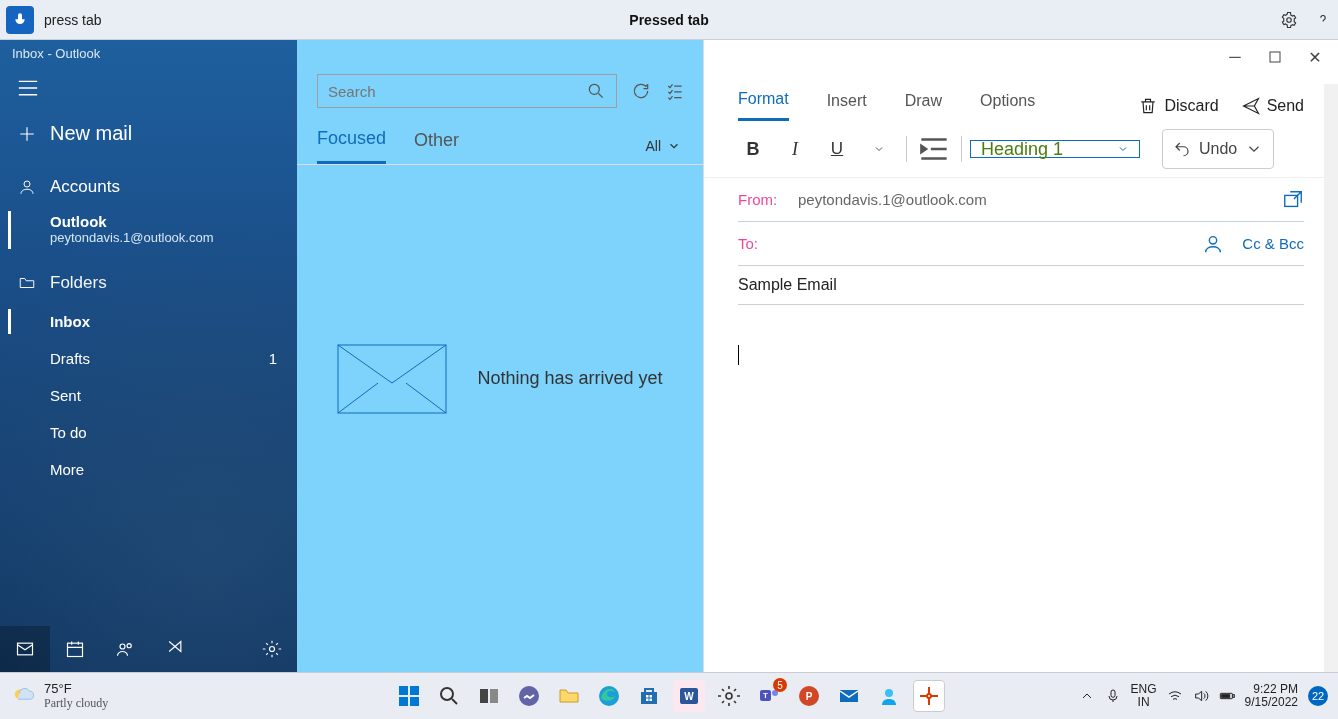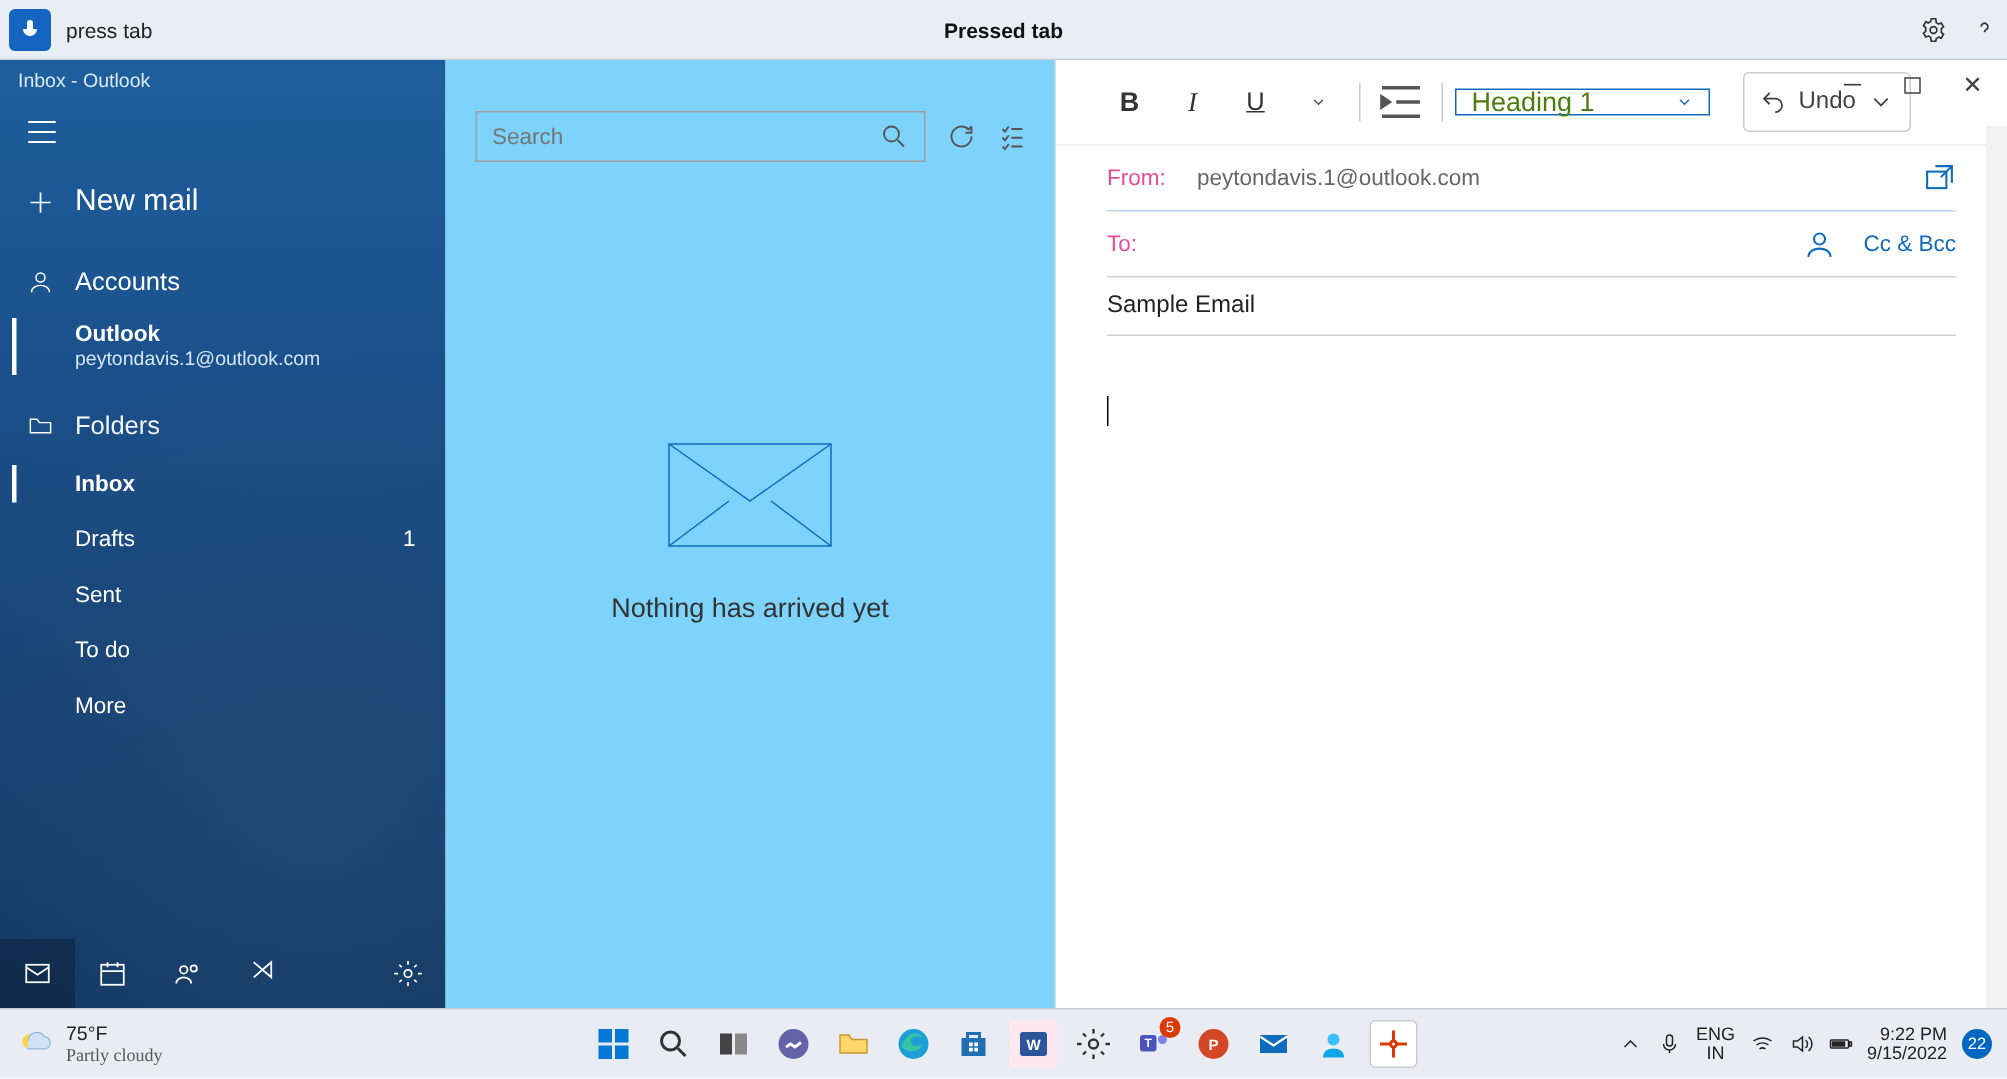--- a/index.html
+++ b/index.html
@@ -43,21 +43,21 @@
   .list-pane { width:407px; border-right:1px solid #dcdcdc; display:flex; flex-direction:column; padding-top:6px; background:#7dd3fc; position:relative; }
   .list-top { display:flex; align-items:center; gap:14px; padding:28px 18px 10px 20px; }
   .search-box { flex:1; height:34px; border:1px solid #9e9e9e; display:flex; align-items:center; padding:0 10px; }
   .search-box input { border:none; outline:none; flex:1; font-size:15px; background:transparent; }
   .search-box svg, .list-top > svg, .list-icn svg { width:20px; height:20px; stroke:#555; fill:none; stroke-width:1.5; }
   .list-icn { display:flex; align-items:center; }
   .tabs-row { display:flex; align-items:center; padding: 10px 22px 0 20px; border-bottom:1px solid #ddd; gap:28px; }
   .tab { font-size:18px; padding-bottom:12px; color:#555; cursor:pointer; }
   .tab.active { color:#0f6cbd; border-bottom:3px solid #0f6cbd; font-weight:400; }
   .tabs-right { margin-left:auto; display:flex; align-items:center; gap:6px; font-size:14px; color:#333; }
-  .empty-state { flex:1; display:flex; flex-direction:column; align-items:center; justify-content:center; gap:30px; padding-bottom:80px; }
+  .empty-state { flex:1; display:flex; flex-direction:row; align-items:center; justify-content:center; gap:30px; padding-bottom:80px; }
   .env-icon { width:110px; height:70px; }
   .env-icon rect, .env-icon path { stroke:#0f6cbd; stroke-width:1; fill:none; }
   .empty-text { font-size:18px; color:#333; }
 
   
   .compose { flex:1; background:#fff; display:flex; flex-direction:column; position:relative; }
   .win-ctrl { position:absolute; top:10px; right:16px; display:flex; gap:26px; }
   .win-ctrl div { width:14px; height:14px; display:flex; align-items:center; justify-content:center; color:#444; cursor:pointer; }
   .compose-tabs { display:flex; gap:38px; padding: 50px 34px 0 34px; align-items:center; }
   .ctab { font-size:16px; color:#555; padding-bottom:10px; cursor:pointer; }
@@ -222,20 +222,30 @@
           <svg viewBox="0 0 24 24">
             <path d="M20 12a8 8 0 1 1-2.3-5.6L20 4M20 4v5h-5"></path>
           </svg>
         </div>
       <div class="list-icn">
           <svg viewBox="0 0 24 24">
             <path d="M4 6l2 2 3-4M11 6h9M4 13l2 2 3-4M11 13h9M4 20l2 2 3-4M11 20h9"></path>
           </svg>
         </div>
     </div>
+    <div class="tabs-row">
+      <div class="tab active">Focused</div>
+      <div class="tab">Other</div>
+      <div class="tabs-right">
+        <span>All</span>
+        <svg width="14" height="14" viewBox="0 0 24 24" fill="none" stroke="#333" stroke-width="2">
+            <path d="M6 9l6 6 6-6"></path>
+          </svg>
+      </div>
+    </div>
     <div class="empty-state">
       <svg class="env-icon" viewBox="0 0 110 70">
           <rect x="1" y="1" width="108" height="68"></rect>
           <path d="M1 1l54 38L109 1M1 69l40-30M109 69l-40-30"></path>
         </svg>
       <div class="empty-text">Nothing has arrived yet</div>
     </div>
   </div>
 
   <div class="compose">
@@ -243,20 +253,40 @@
       <div>─</div>
       <div>
           <svg width="12" height="12" viewBox="0 0 12 12" fill="none" stroke="#444">
             <rect x="1" y="1" width="10" height="10"></rect>
           </svg>
         </div>
       <div>✕</div>
     </div>
     <div class="compose-scroll"></div>
 
+    <div class="compose-tabs">
+      <div class="ctab active">Format</div>
+      <div class="ctab">Insert</div>
+      <div class="ctab">Draw</div>
+      <div class="ctab">Options</div>
+      <div class="compose-actions">
+        <div class="act">
+          <svg viewBox="0 0 24 24">
+              <path d="M4 7h16M9 7V4h6v3M6 7l1 13h10l1-13M10 11v6M14 11v6"></path>
+            </svg>
+          <span>Discard</span>
+        </div>
+        <div class="act">
+          <svg viewBox="0 0 24 24">
+              <path d="M3 12l18-9-5 9 5 9zM3 12h13"></path>
+            </svg>
+          <span>Send</span>
+        </div>
+      </div>
+    </div>
 
     <div class="toolbar">
       <div class="tbtn bold">B</div>
       <div class="tbtn italic">I</div>
       <div class="tbtn under">U</div>
       <div class="tbtn">
           <svg width="12" height="12" viewBox="0 0 24 24" fill="none" stroke="#555" stroke-width="2">
             <path d="M6 9l6 6 6-6"></path>
           </svg>
         </div>

